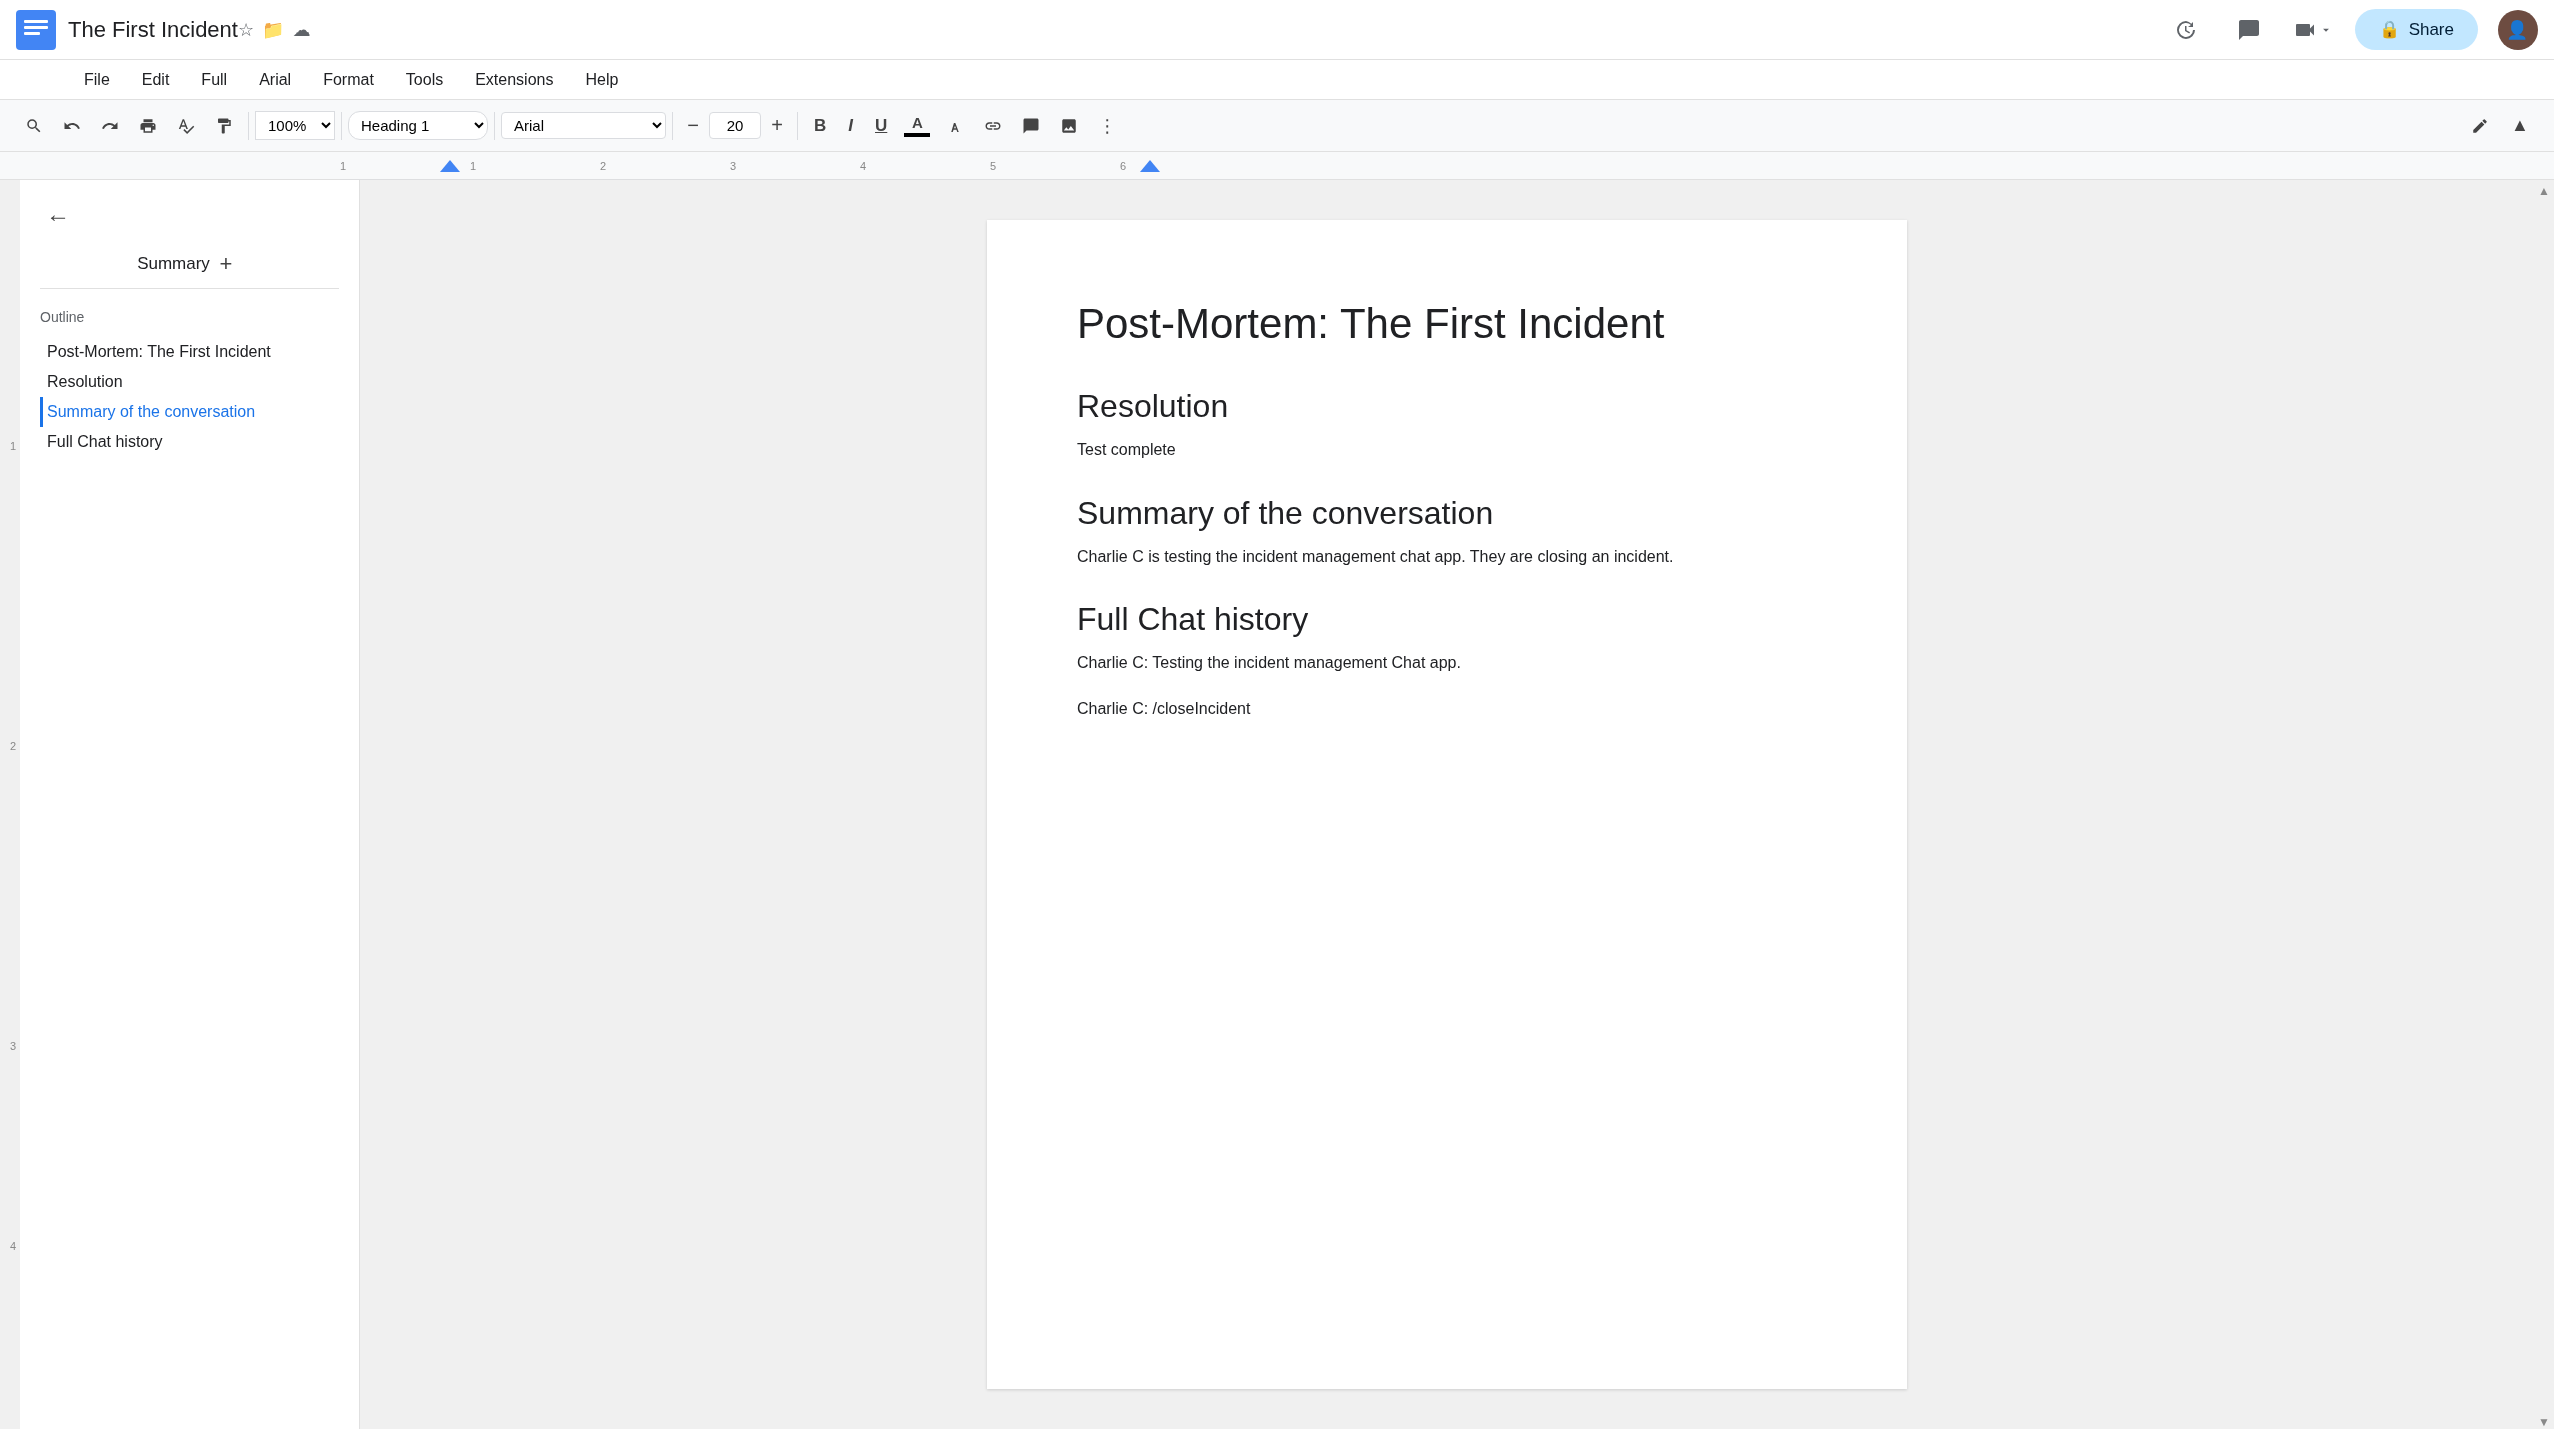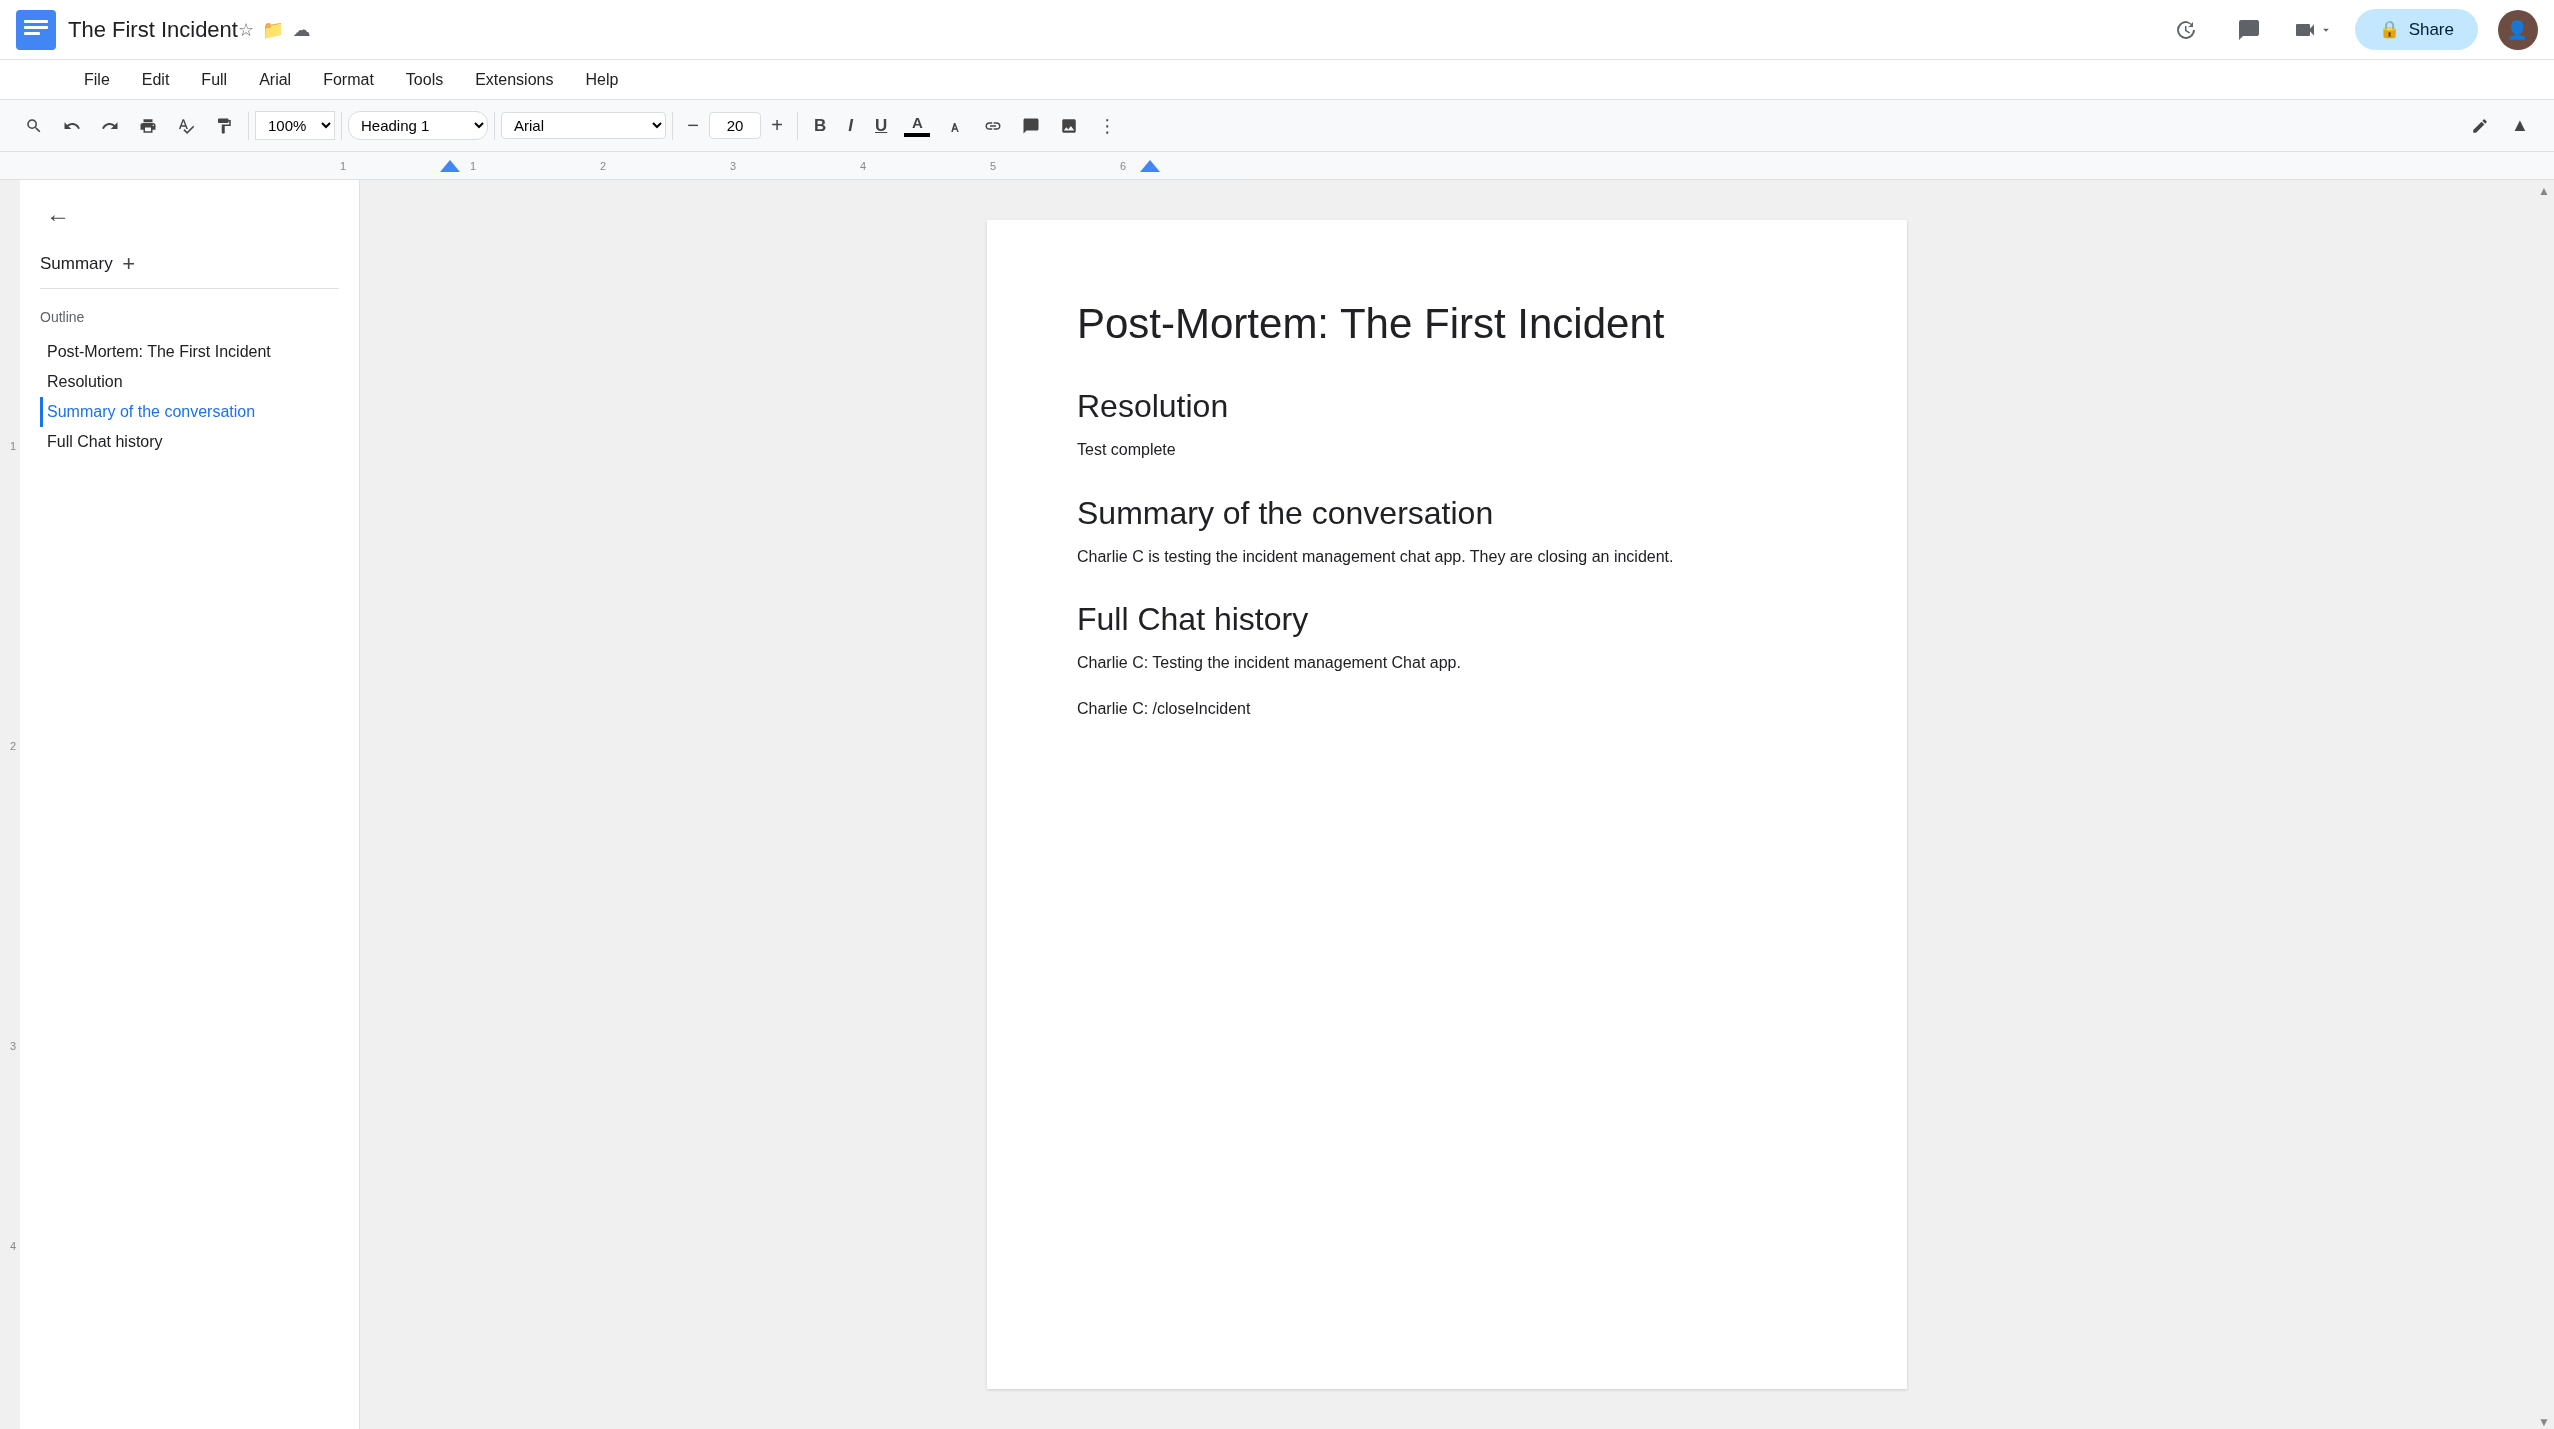--- a/index.html
+++ b/index.html
@@ -121,21 +121,21 @@
     
     #sidebar {
       width: 340px; background: #fff; flex-shrink: 0;
       border-right: 1px solid #e0e0e0; padding: 16px 20px; overflow-y: auto;
     }
     #sidebar-back {
       font-size: 24px; cursor: pointer; color: #444; width: 36px; height: 36px;
       display: flex; align-items: center; justify-content: center; border-radius: 50%;
     }
     #sidebar-header {
-      display: flex; align-items: center; justify-content: flex-start;
+      display: flex; align-items: center; justify-content: center;
       margin: 16px 0 4px 0;
     }
     #sidebar-summary-label { font-size: 17px; color: #202124; }
     #sidebar-add-btn {
       font-size: 22px; color: #444; cursor: pointer; width: 32px; height: 32px;
       display: flex; align-items: center; justify-content: center; border-radius: 50%;
     }
     #sidebar-divider { height: 1px; background: #e0e0e0; margin: 8px 0 20px 0; }
     #outline-label { font-size: 14px; color: #5f6368; margin-bottom: 12px; }
     .outline-item {

